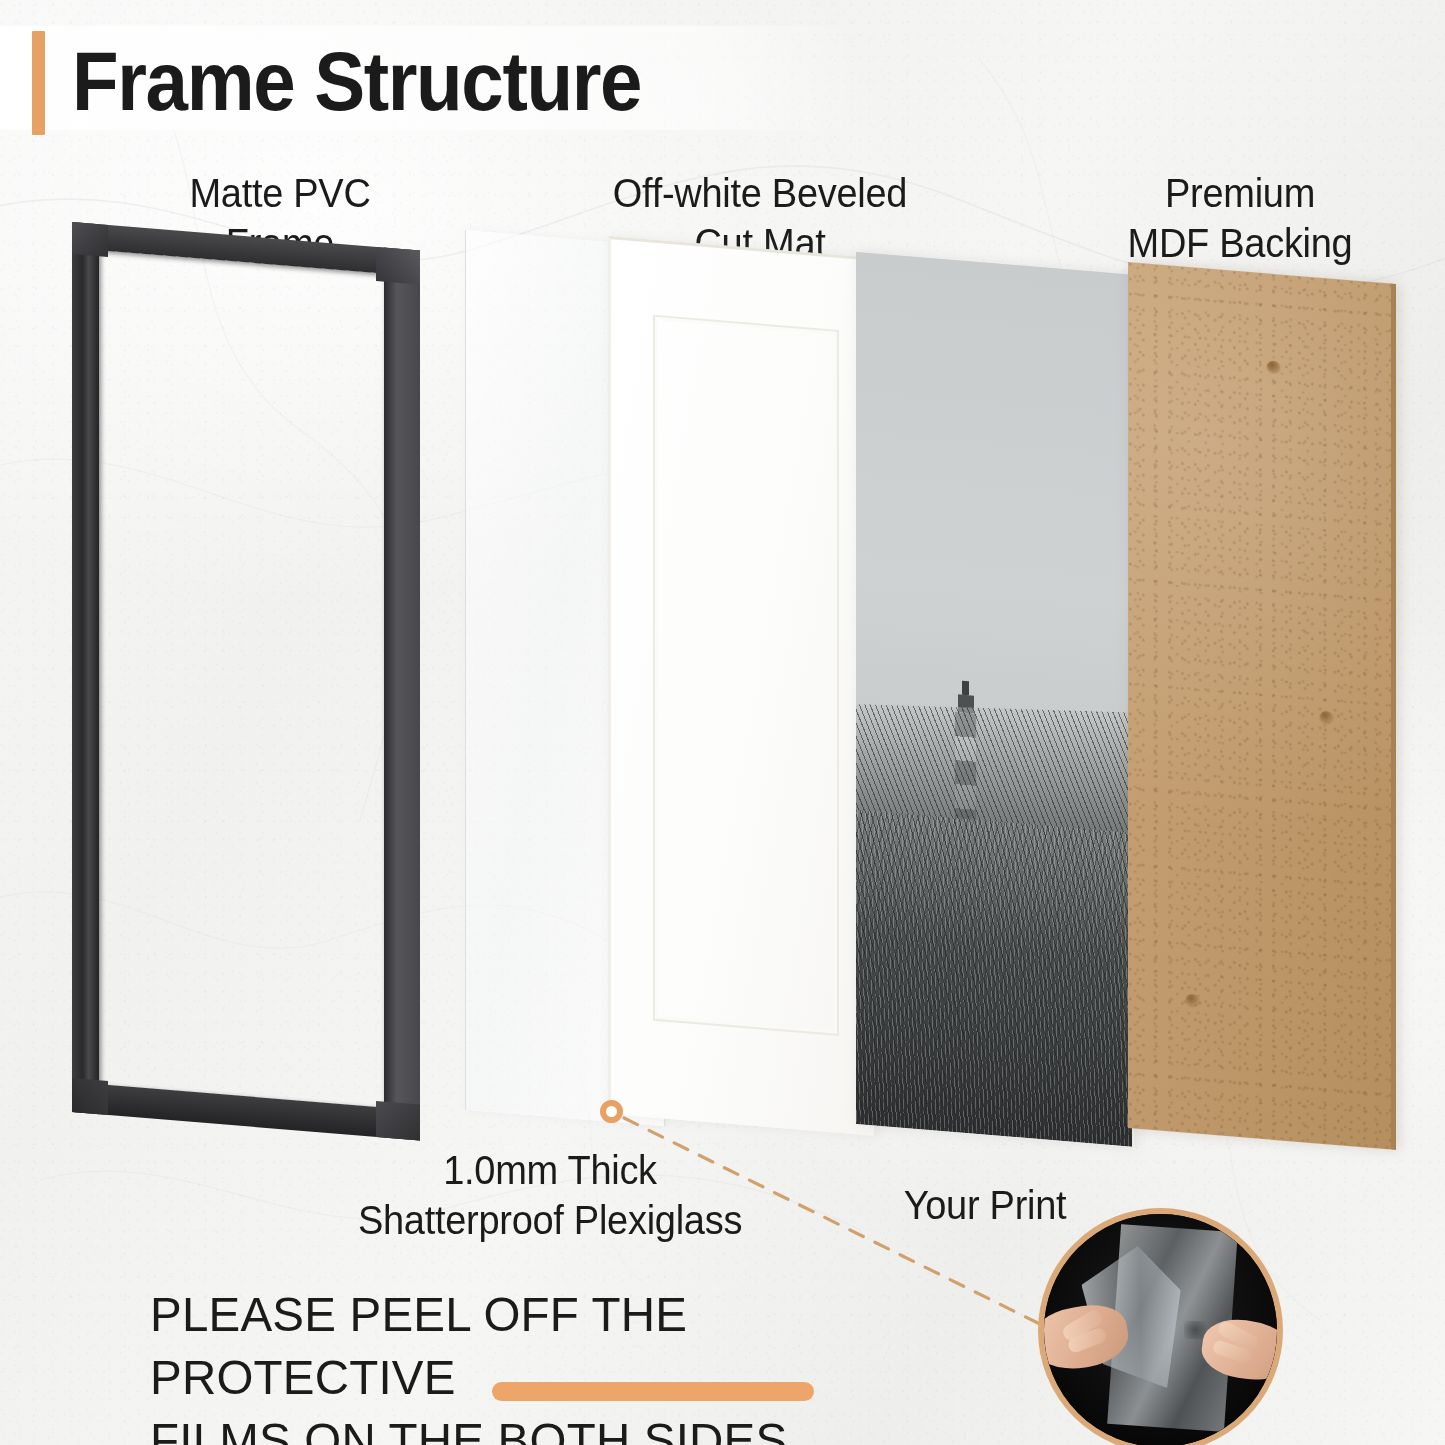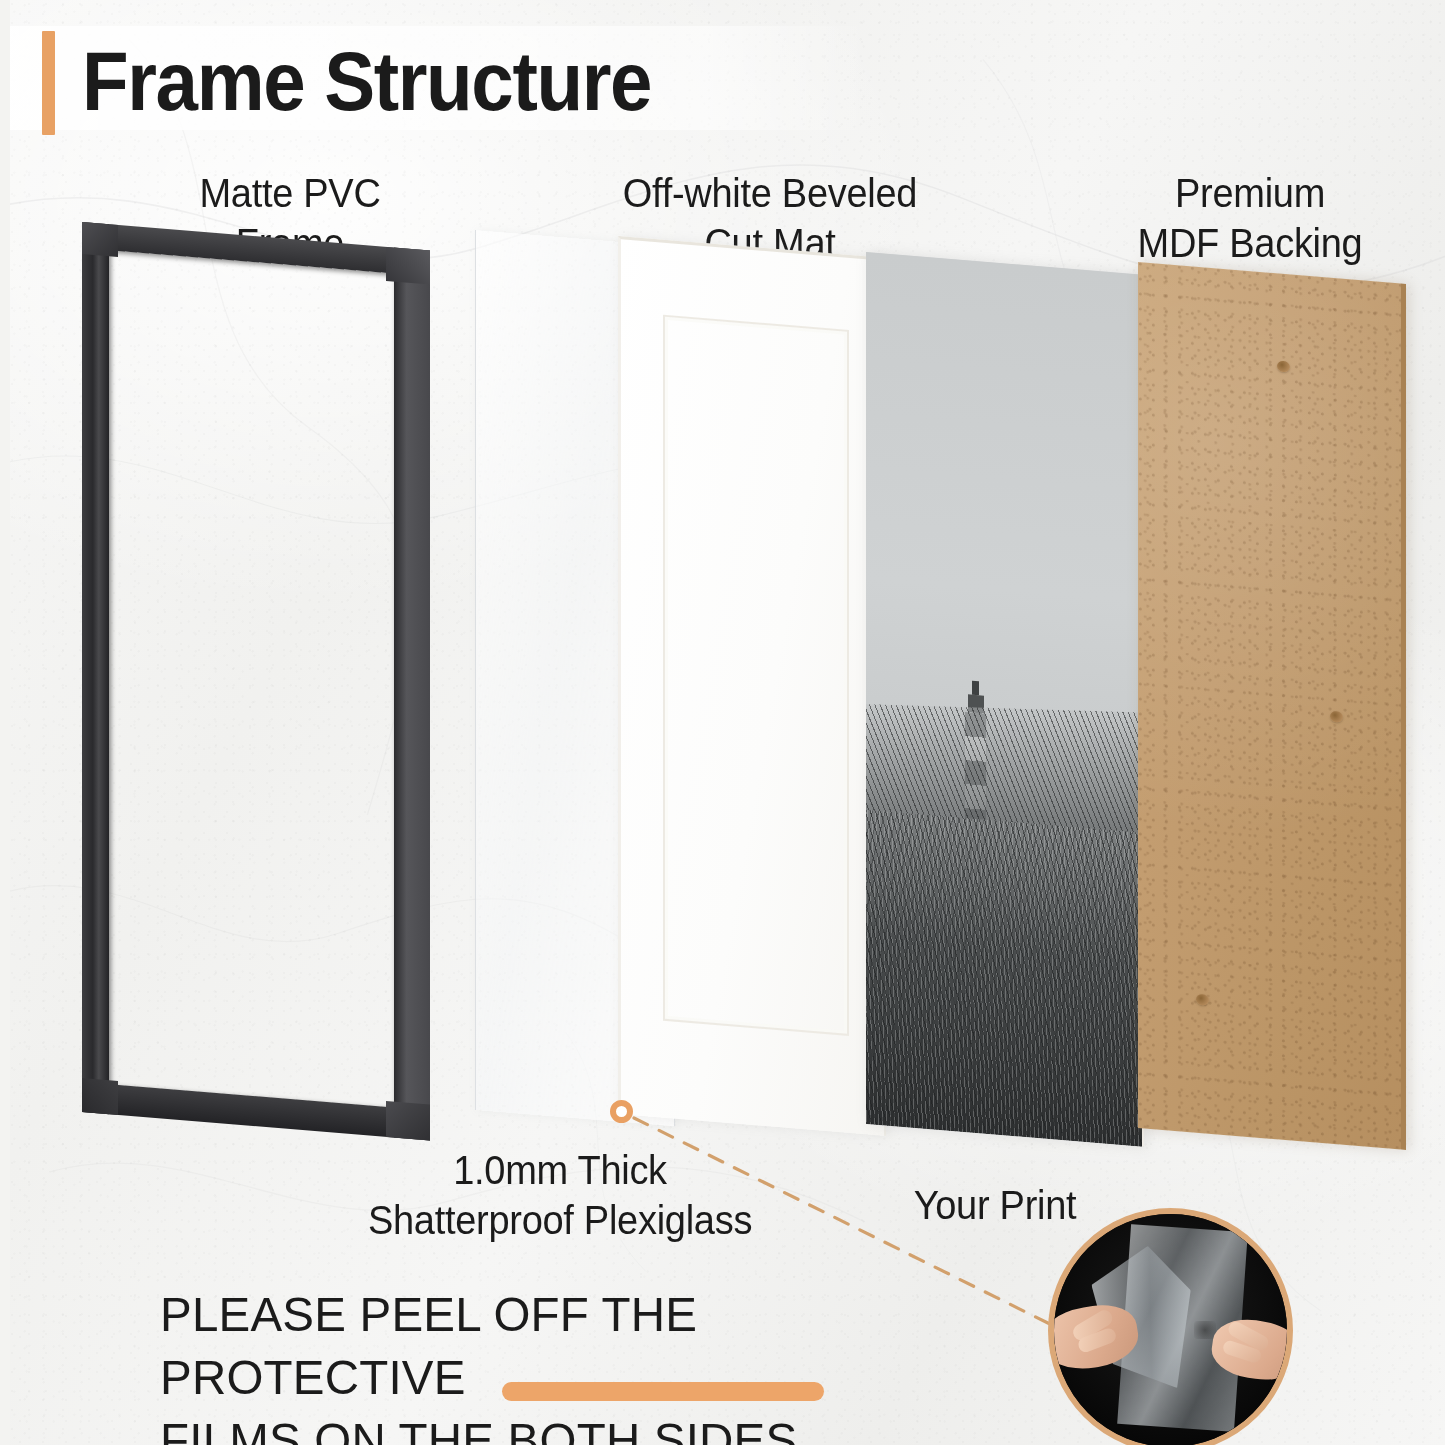--- a/index.html
+++ b/index.html
@@ -5,21 +5,21 @@
   * { margin:0; padding:0; box-sizing:border-box; }
   html,body { width:1445px; height:1445px; }
   body {
     font-family:"Liberation Sans", sans-serif;
     background:#f3f3f1;
     overflow:hidden;
     position:relative;
   }
 
   
-  #stage { position:absolute; inset:0; overflow:hidden;margin-left:10px; }
+  #stage { position:absolute; inset:0; overflow:hidden; }
 
   .marble {
     position:absolute; inset:0;
     background:
       radial-gradient(ellipse 60% 40% at 22% 14%, rgba(255,255,255,.9), transparent 70%),
       radial-gradient(ellipse 50% 35% at 78% 62%, rgba(255,255,255,.85), transparent 70%),
       linear-gradient(118deg, #f7f7f6 0%, #f1f1ef 28%, #f6f6f5 52%, #eeeeec 74%, #f6f6f5 100%);
   }
   .veins { position:absolute; inset:0; opacity:.55; }
   .grain {

